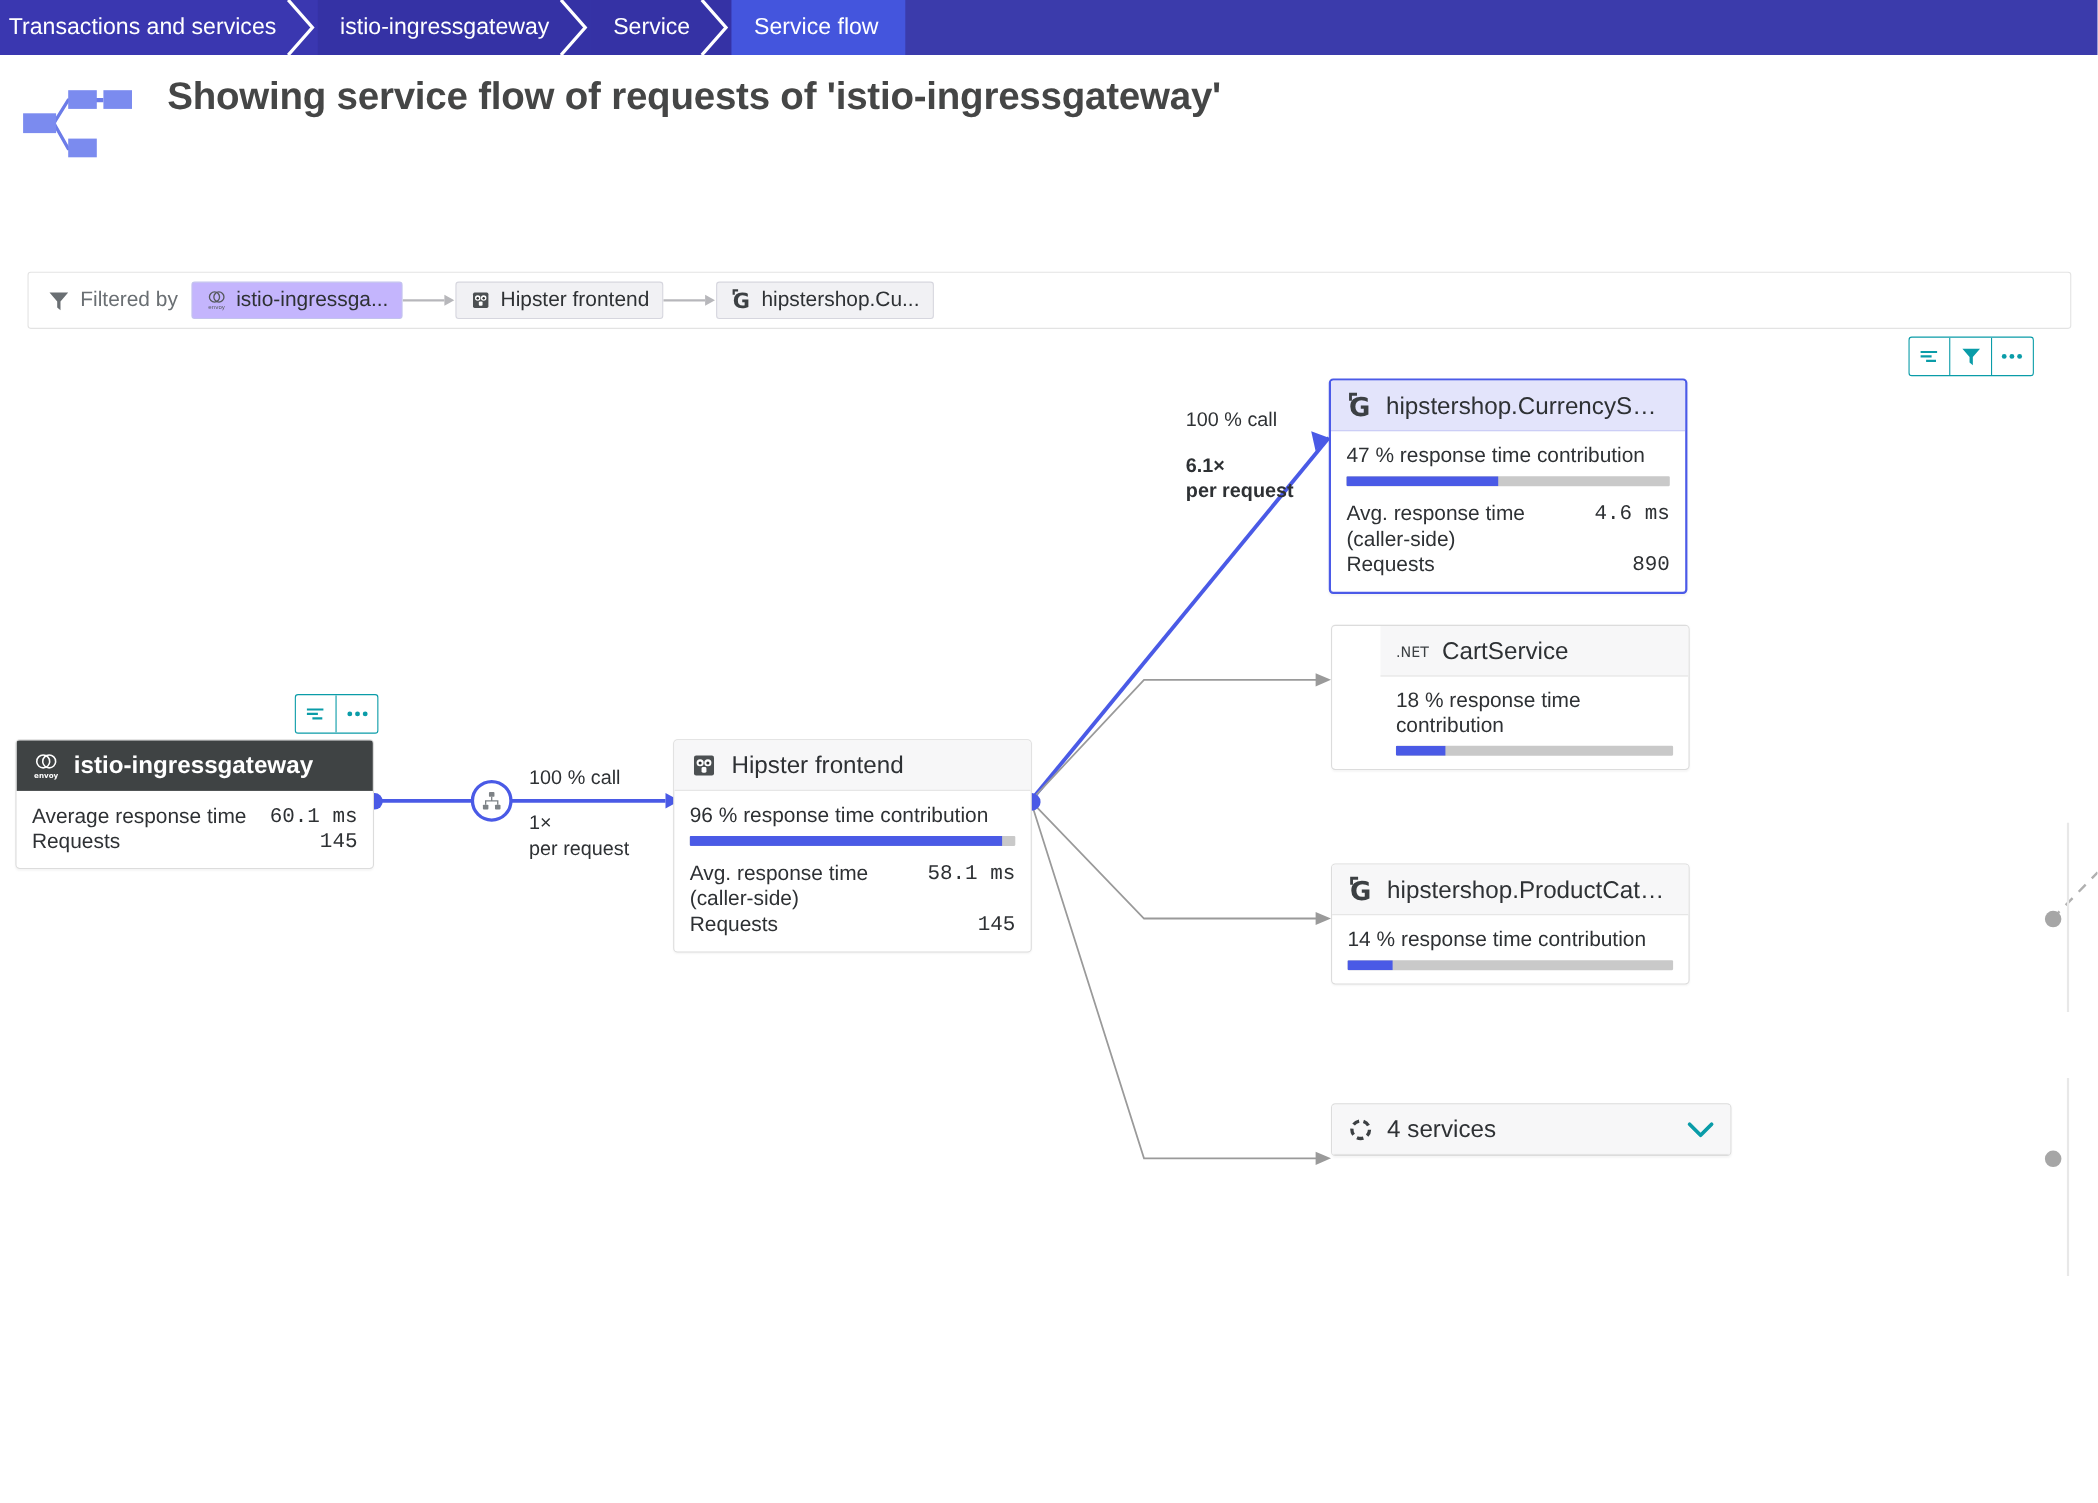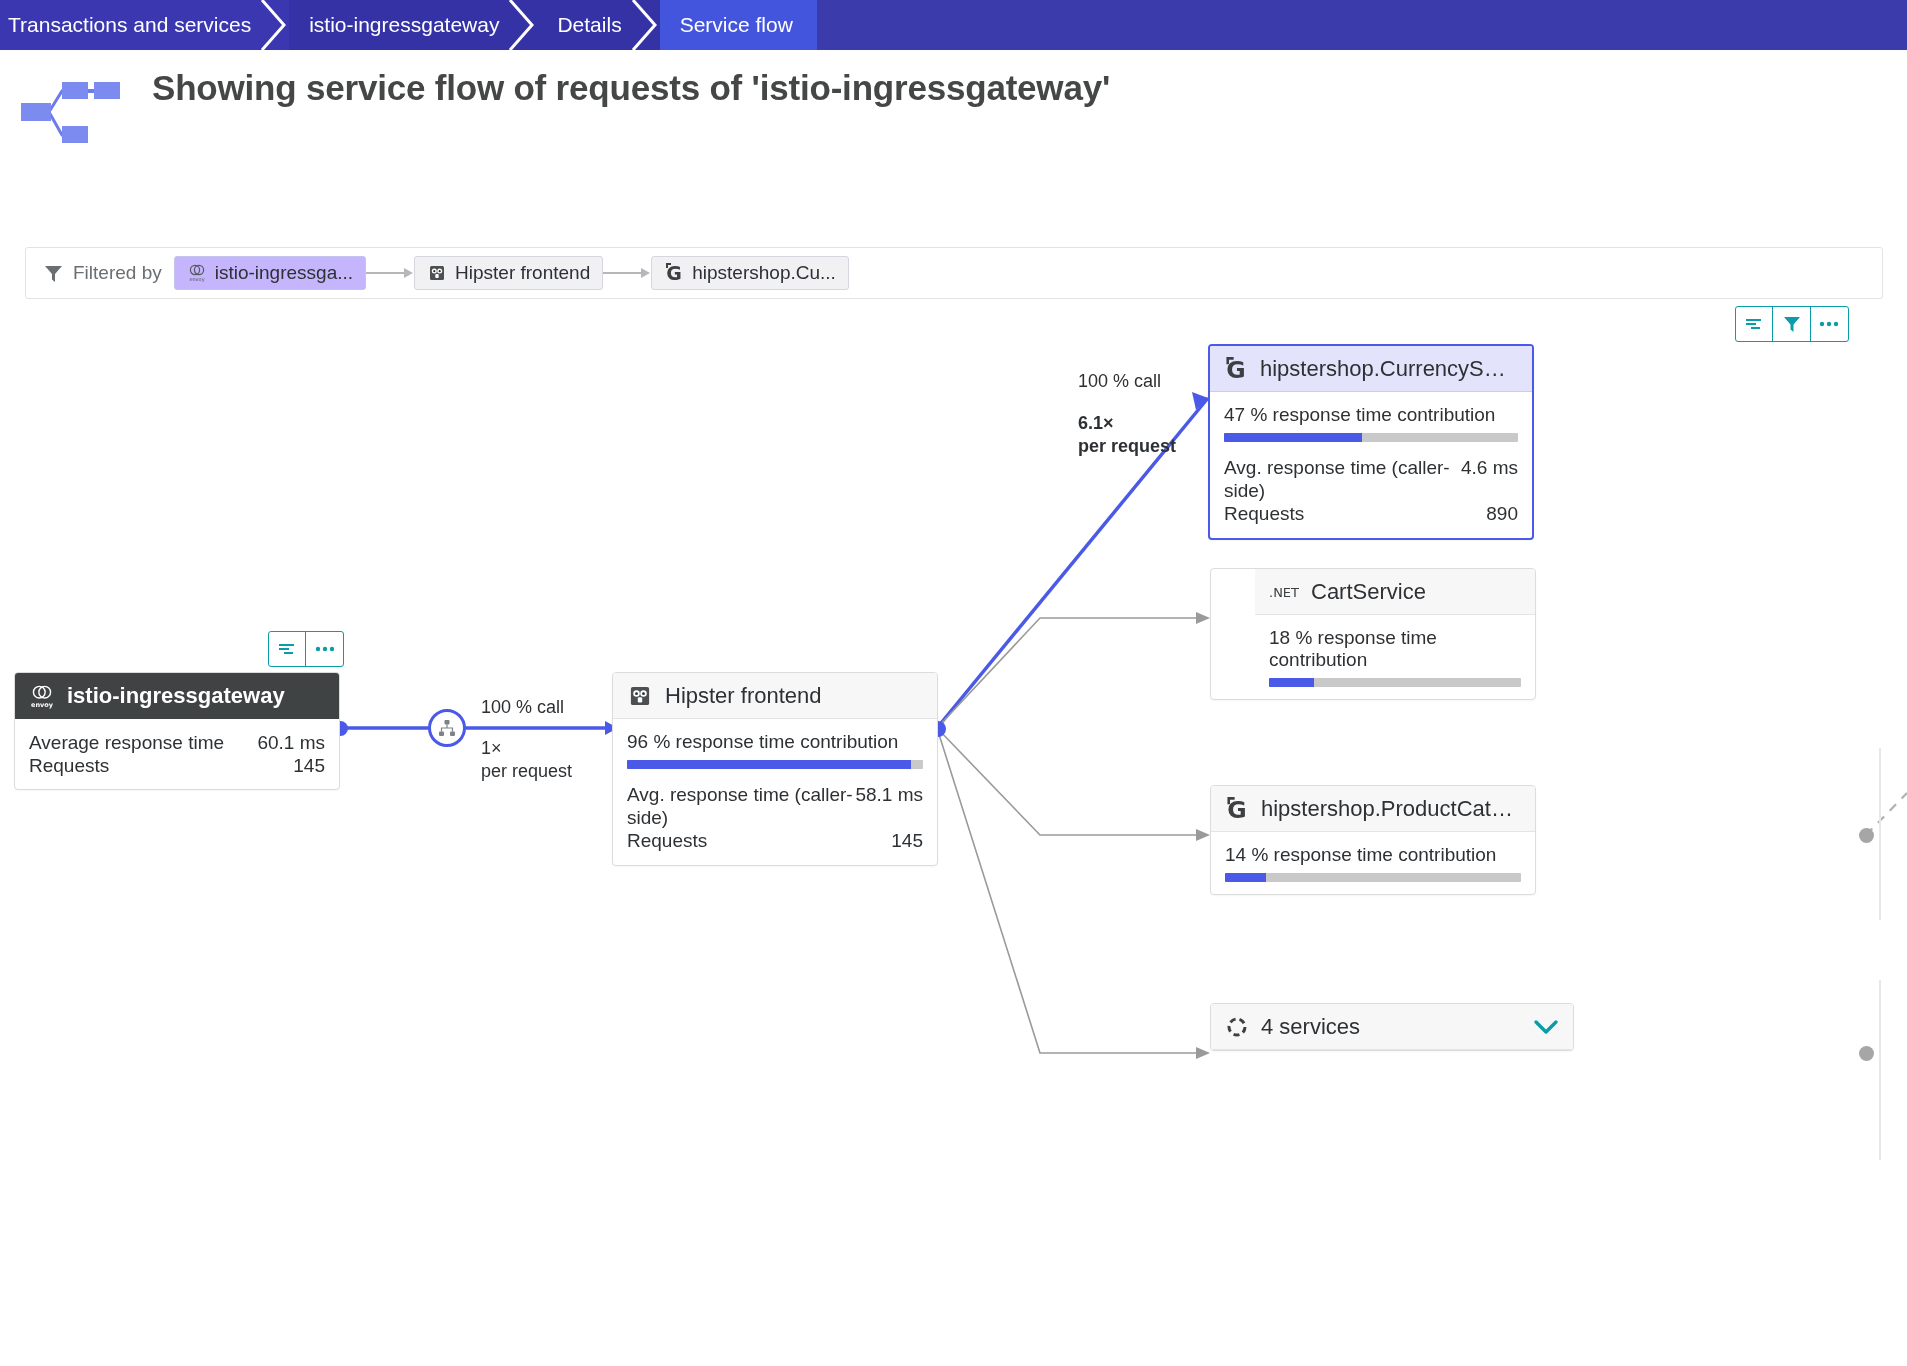--- a/index.html
+++ b/index.html
@@ -113,21 +113,21 @@
   .node-head .nh-chevron { margin-left: auto; display: flex; cursor: pointer; }
   .node-body { padding: 12px 14px 12px 14px; }
   .contrib-label { font-size: 19px; color: #2e3134; margin-bottom: 7px; }
   .bar { height: 9px; background: #c9c9c9; border-radius: 1px; overflow: hidden; }
   .bar > span { display: block; height: 100%; background: #4a5ae6; }
   .metrics { margin-top: 14px; }
   .metric-row {
     display: flex; justify-content: space-between;
     font-size: 19px; color: #2e3134; line-height: 1.22;
   }
-  .metric-row .mv { text-align: right; white-space: nowrap; }
+  .metric-row .mv { text-align: right; white-space: nowrap; font-family: Liberation Mono, monospace; }
 
   
   .card-toolbar {
     position: absolute;
     display: flex; align-items: stretch;
     height: 36px;
     border: 1px solid #0a9ca8; border-radius: 3px;
     background: #ffffff; overflow: hidden;
   }
   .ct-btn {
@@ -167,21 +167,21 @@
     </div>
     <div class="crumb c1">
       <span>istio-ingressgateway</span>
       <span class="sep">
         <svg viewBox="0 0 30 50">
             <path d="M2,0 L24,25 L2,50" fill="none" stroke="#ffffff" stroke-width="3"></path>
           </svg>
       </span>
     </div>
     <div class="crumb c2">
-      <span>Details</span>
+      <span>Service</span>
       <span class="sep">
         <svg viewBox="0 0 30 50">
             <path d="M2,0 L24,25 L2,50" fill="none" stroke="#ffffff" stroke-width="3"></path>
           </svg>
       </span>
     </div>
     <div class="crumb c3">
       <span>Service flow</span>
     </div>
   </div>

